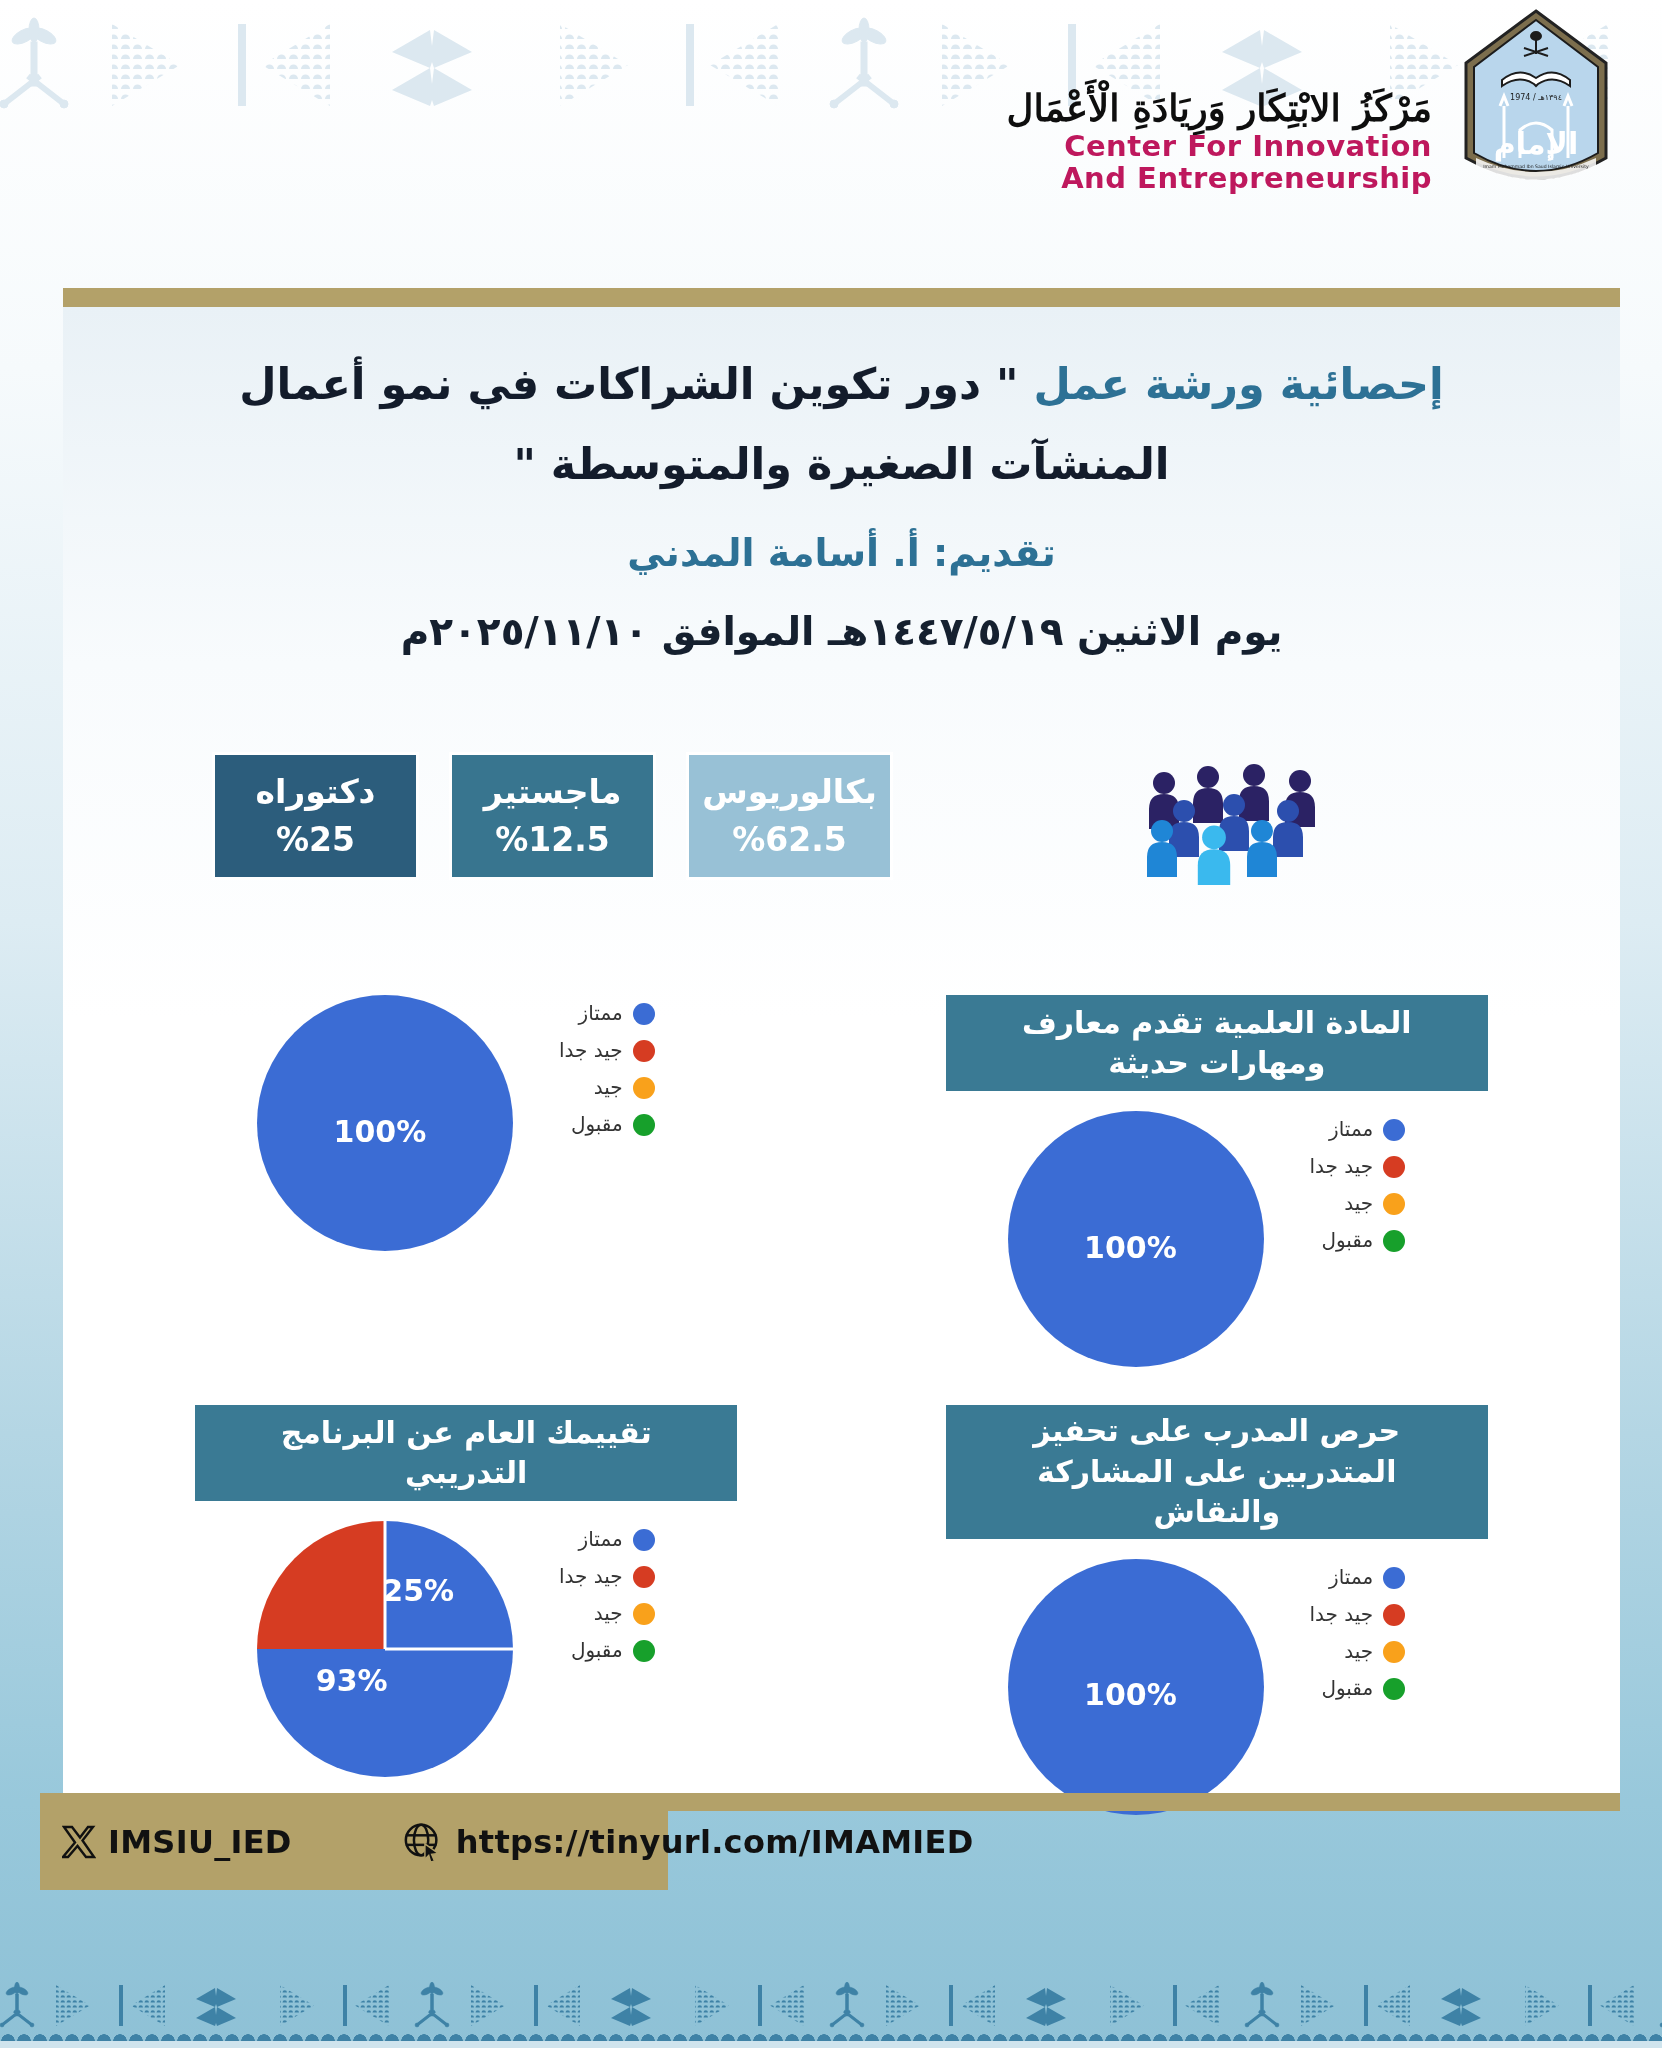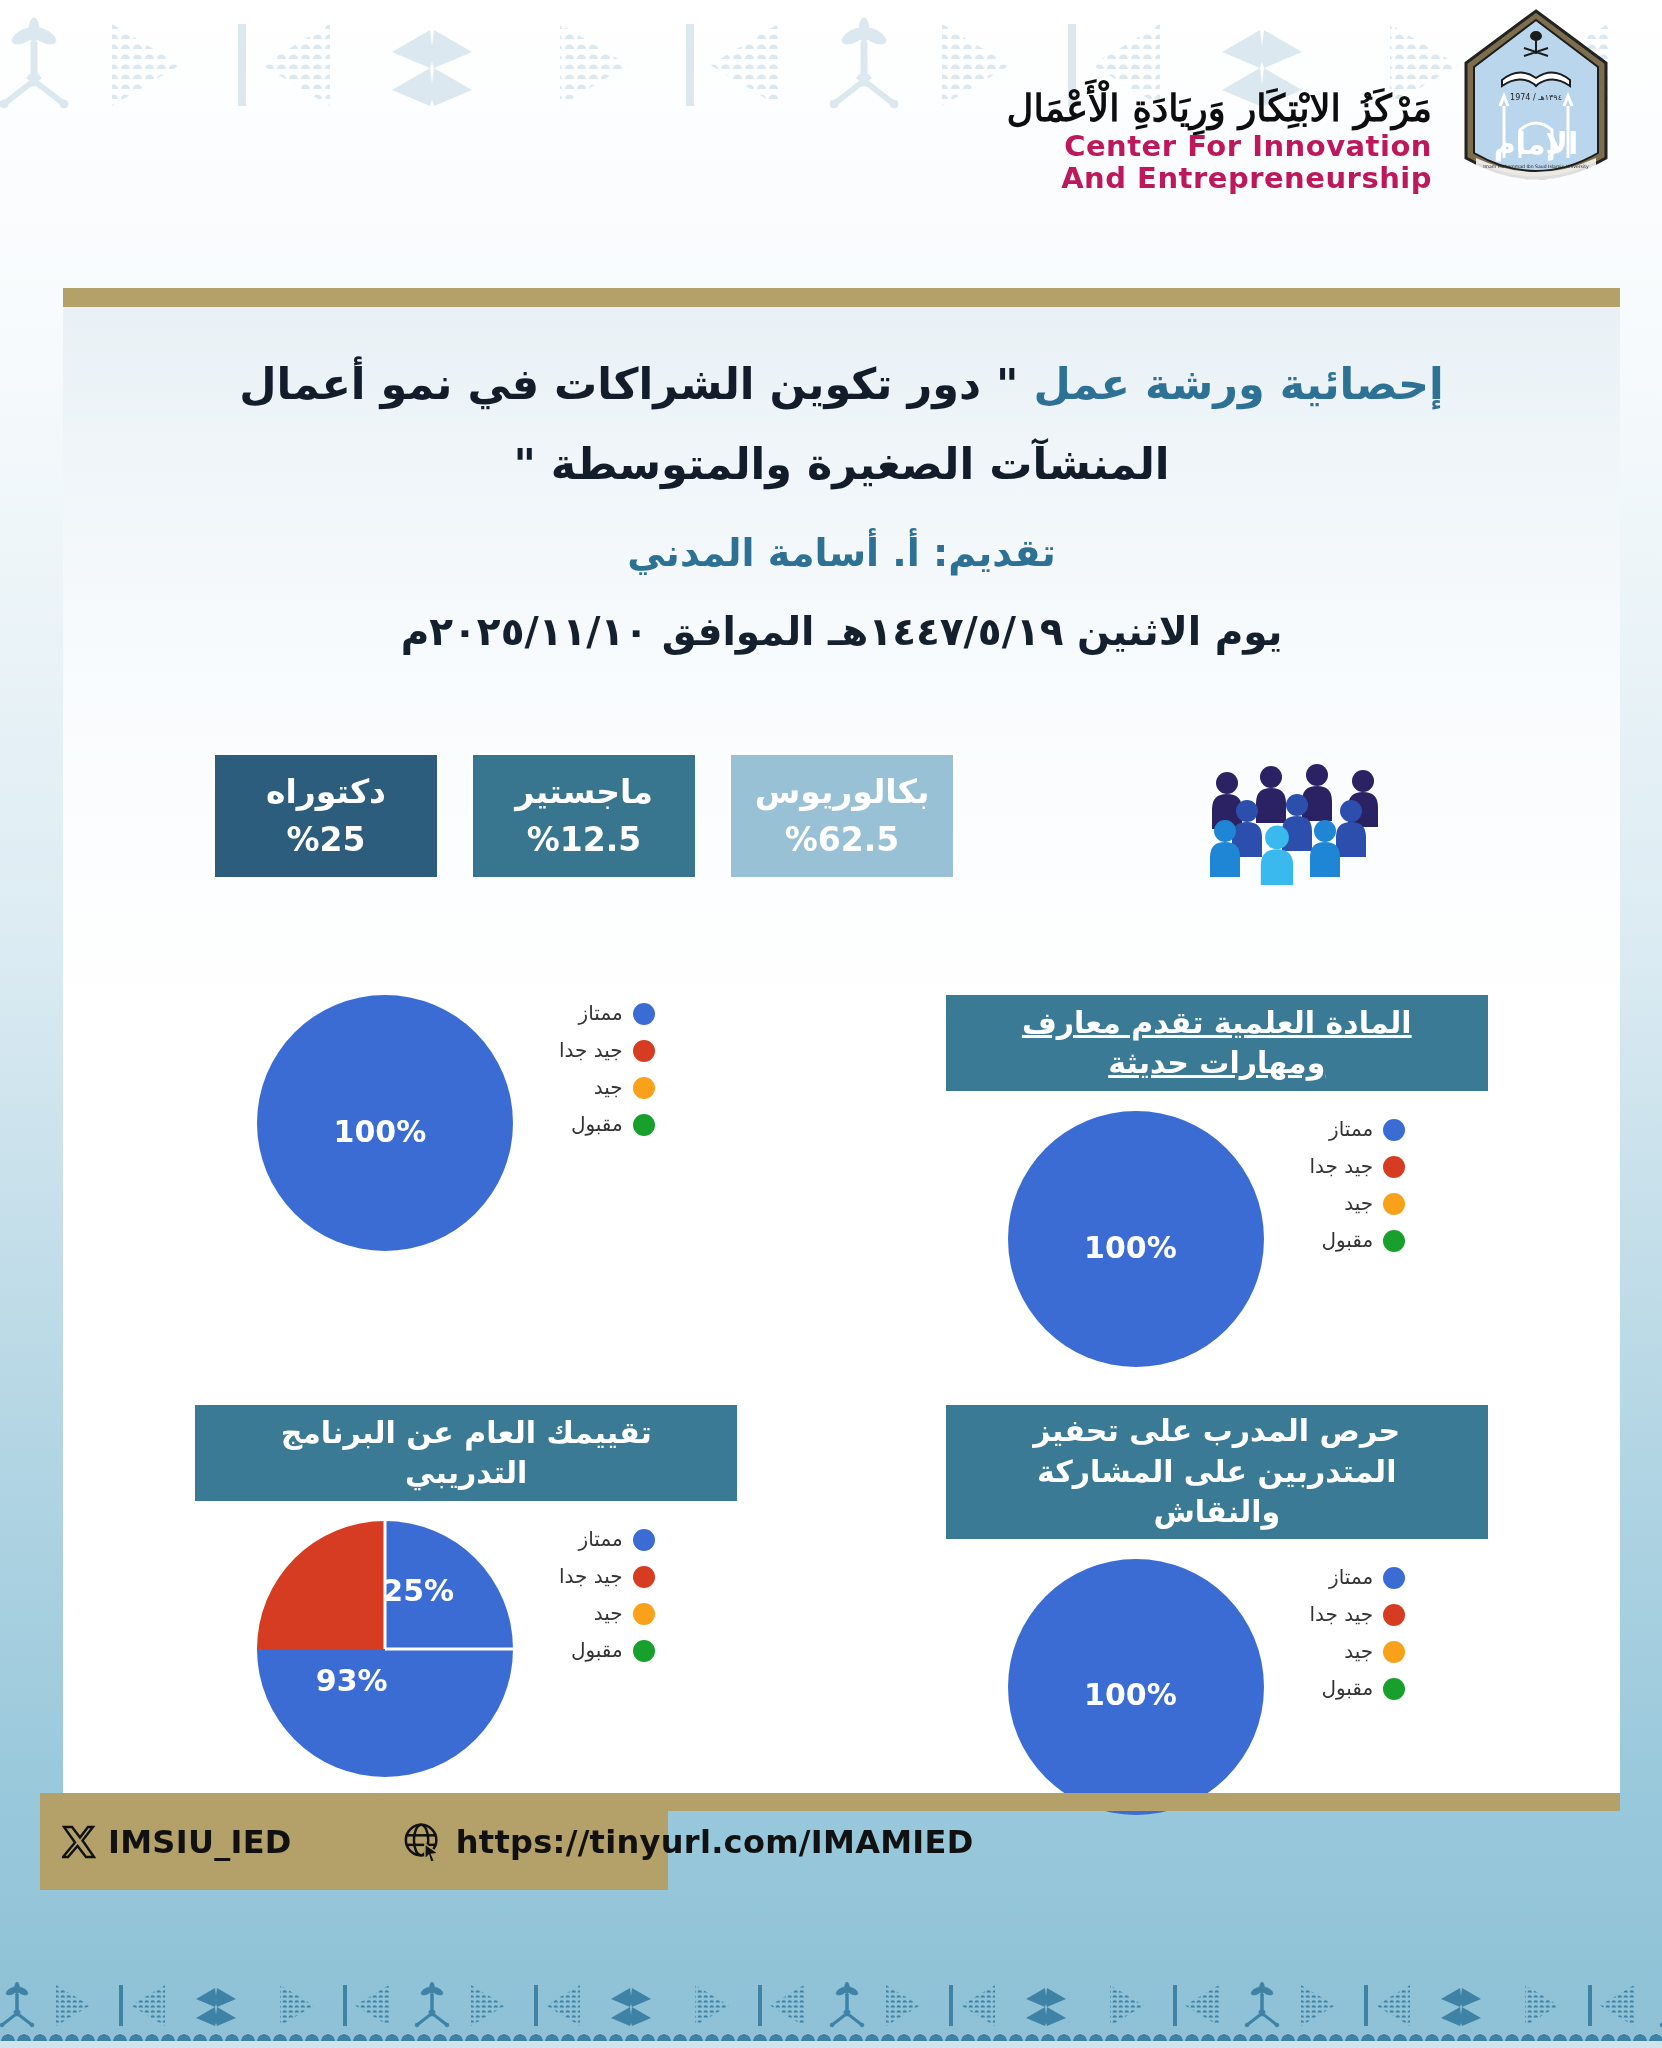--- a/index.html
+++ b/index.html
@@ -28,21 +28,21 @@
   .card{position:absolute;left:63px;top:307px;width:1557px;height:1486px;
     background:linear-gradient(180deg,#e9f1f6 0%,#f8fbfd 24%,#ffffff 48%);}
   .title-l1{position:absolute;top:52px;left:0;right:0;text-align:center;direction:rtl;font-size:43px;font-weight:700;color:#131c2b;}
   .title-l2{position:absolute;top:132px;left:0;right:0;text-align:center;direction:rtl;font-size:43px;font-weight:700;color:#131c2b;}
   .t-teal{color:#2d7195;}
   .presenter{position:absolute;top:224px;left:0;right:0;text-align:center;direction:rtl;font-size:38px;font-weight:700;color:#2d7195;}
   .date-line{position:absolute;top:302px;left:0;right:0;text-align:center;direction:rtl;font-size:39px;font-weight:700;color:#15202f;}
 
   
   .stats{position:absolute;left:152px;top:440px;display:flex;align-items:center;gap:36px;}
-  .stat-box{width:222px;height:122px;display:flex;flex-direction:column;align-items:center;justify-content:center;
+  .stat-box{width:201px;height:122px;display:flex;flex-direction:column;align-items:center;justify-content:center;
     color:#fff;font-weight:700;font-size:33px;direction:rtl;line-height:1.45;box-shadow:0 0 0 3px #ffffff;}
   .people{width:196px;height:138px;margin-left:212px;}
 
   
   .charts{position:absolute;left:28px;right:28px;top:688px;display:grid;grid-template-columns:1fr 1fr;row-gap:38px;}
   .chart-head{margin:0 auto 20px;width:max-content;max-width:470px;min-height:84px;padding:6px 36px;
     display:flex;align-items:center;justify-content:center;text-align:center;direction:rtl;
     color:#ffffff;font-size:30px;font-weight:700;line-height:1.35;}
   .chart-body{display:flex;align-items:flex-start;margin-left:166px;}
   .pie{width:256px;height:256px;border-radius:50%;position:relative;flex:none;}
@@ -192,21 +192,21 @@
             </li>
           <li>
               <span class="dot" style="background: rgb(23, 160, 43);"></span>
               <span>مقبول</span>
             </li>
         </ul>
       </div>
     </section>
 
     <section>
-      <header class="chart-head" style="background: rgb(58, 122, 148); text-decoration: underline;">المادة العلمية تقدم معارف ومهارات حديثة</header>
+      <header class="chart-head" style="background: rgb(58, 122, 148);">المادة العلمية تقدم معارف ومهارات حديثة</header>
       <div class="chart-body">
         <div class="pie" style="background: conic-gradient(rgb(59, 108, 212) 0%, rgb(59, 108, 212) 100%);">
           <span class="plabel lbl-center">100%</span>
         </div>
         <ul class="legend">
           <li>
               <span class="dot" style="background: rgb(59, 108, 212);"></span>
               <span>ممتاز</span>
             </li>
           <li>

